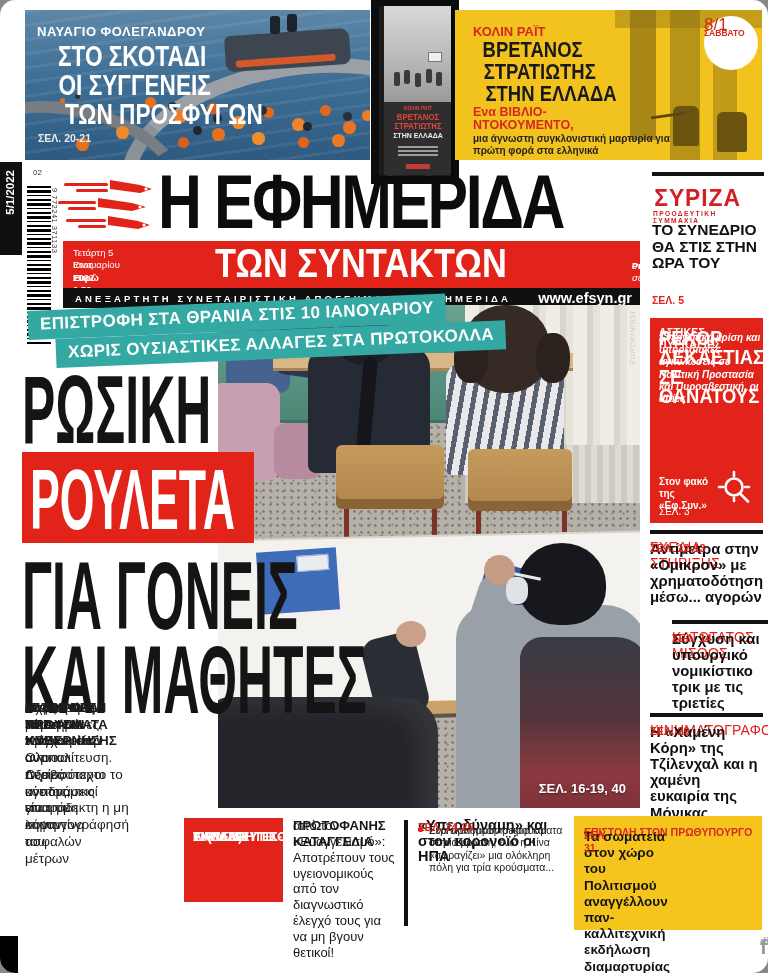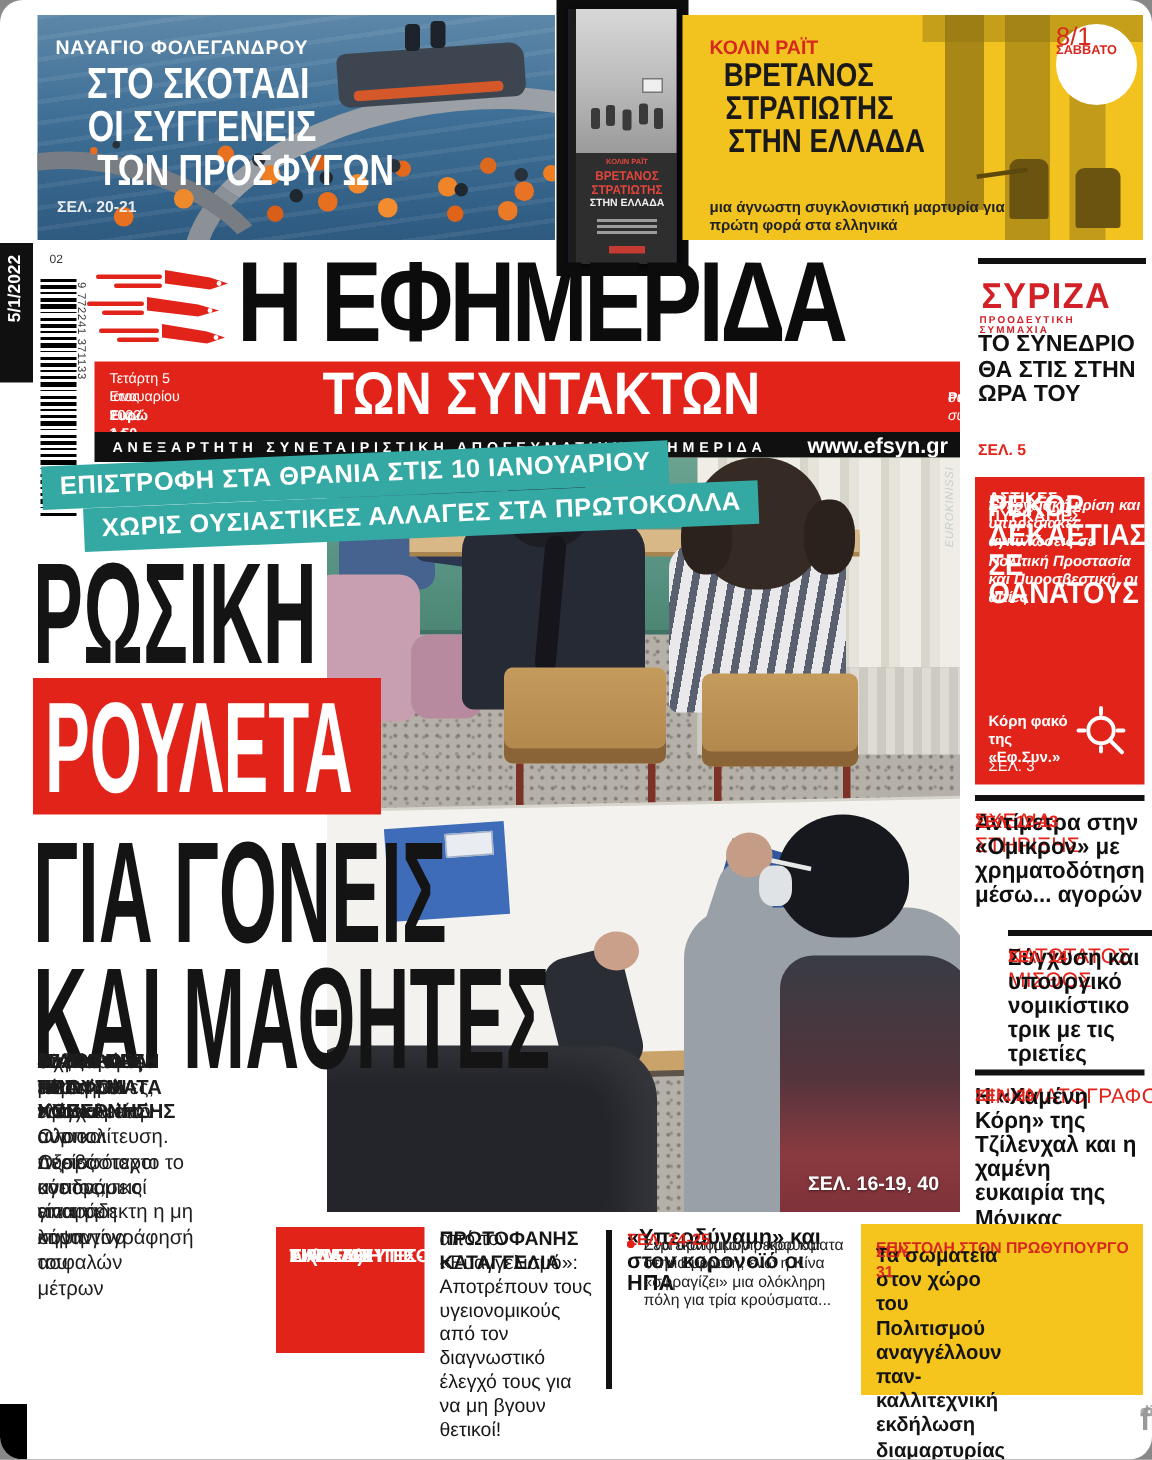--- a/index.html
+++ b/index.html
@@ -251,20 +251,21 @@
     <div class="soldier so2"></div>
     <div class="rifle"></div>
     <div class="badge">
       <span class="d1">ΣΑΒΒΑΤΟ</span>
       <span class="d2">8/1</span>
     </div>
     <div class="pr-author">ΚΟΛΙΝ ΡΑΪΤ</div>
     <div class="pr-t pt1">ΒΡΕΤΑΝΟΣ</div>
     <div class="pr-t pt2">ΣΤΡΑΤΙΩΤΗΣ</div>
     <div class="pr-t pt3">ΣΤΗΝ ΕΛΛΑΔΑ</div>
+    <div class="pr-high">Ενα ΒΙΒΛΙΟ-ΝΤΟΚΟΥΜΕΝΤΟ,</div>
     <div class="pr-desc">μια άγνωστη συγκλονιστική μαρτυρία για πρώτη φορά στα ελληνικά</div>
   </div>
 
   <div class="datetab">
     <span>5/1/2022</span>
   </div>
   <div class="barcode">
     <div class="bc-issue">02</div>
     <div class="bars"></div>
     <div class="bc-num">9 772241 371133</div>
@@ -381,21 +382,21 @@
         <b>50.126 ΝΕΑ ΚΡΟΥΣΜΑΤΑ ΧΘΕΣ.</b>
         <span> Αυξάνεται η πίεση στα νοσοκομεία. Ολο και περισσότεροι υγειονομικοί είναι σε καραντίνα</span>
       </span>
   </div>
 
   <div class="fire">
     <span class="fk">ΑΣΤΙΚΕΣ ΠΥΡΚΑΓΙΕΣ</span>
     <span class="fh">ΡΕΚΟΡ ΔΕΚΑΕΤΙΑΣ ΣΕ ΘΑΝΑΤΟΥΣ</span>
     <span class="ft">Ενεργειακή κρίση και υπηρεσιακές αγκυλώσεις σε Πολιτική Προστασία και Πυροσβεστική, οι αιτίες</span>
     <div class="focus">
-      <span>Κόρη φακό</span>
+      <span>Στον φακό</span>
         <br>
       <span>της «Εφ.Συν.»</span>
     </div>
     <div class="fp">ΣΕΛ. 3</div>
     <svg class="lens" viewBox="0 0 42 42">
       <g stroke="#fff" stroke-width="2.6" fill="none" stroke-linecap="round">
         <circle cx="19" cy="17" r="8.5"></circle>
         <line x1="25.5" y1="24" x2="33" y2="31.5"></line>
         <line x1="19" y1="2" x2="19" y2="6"></line>
         <line x1="4" y1="17" x2="8" y2="17"></line>

